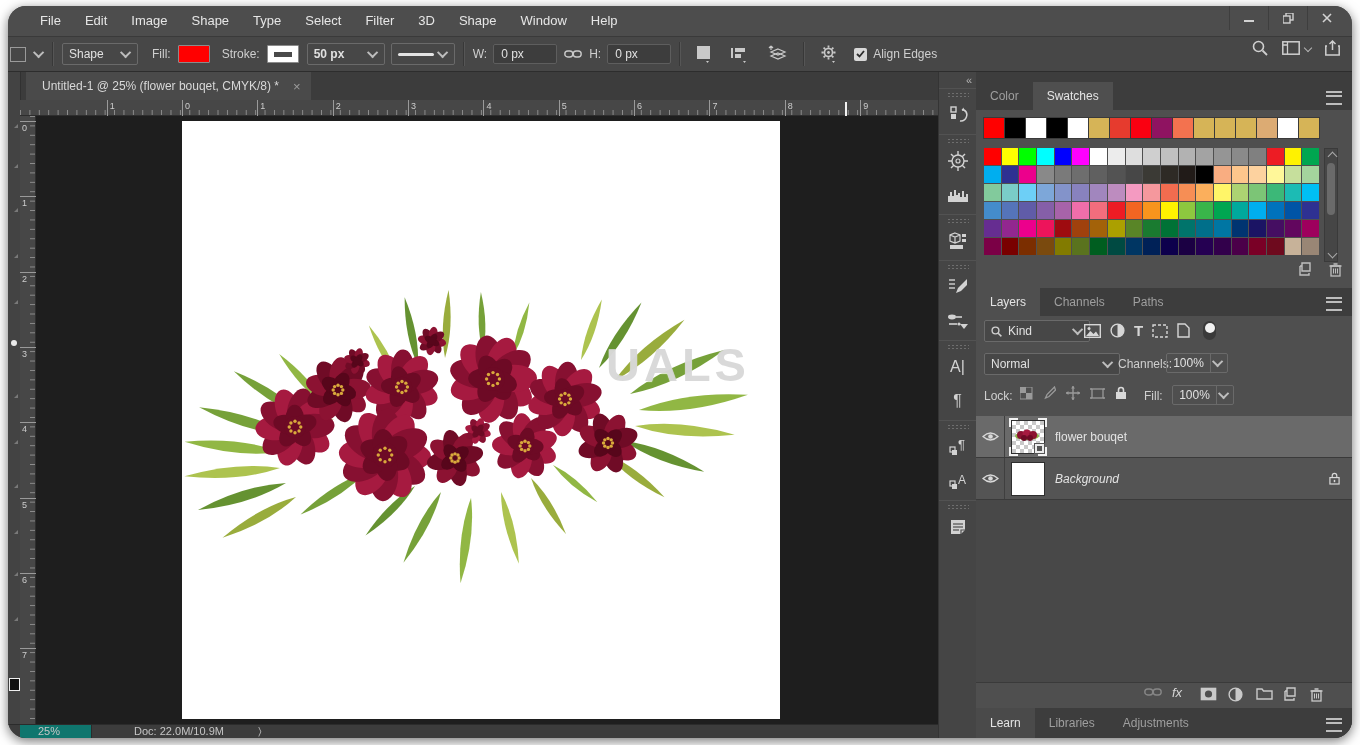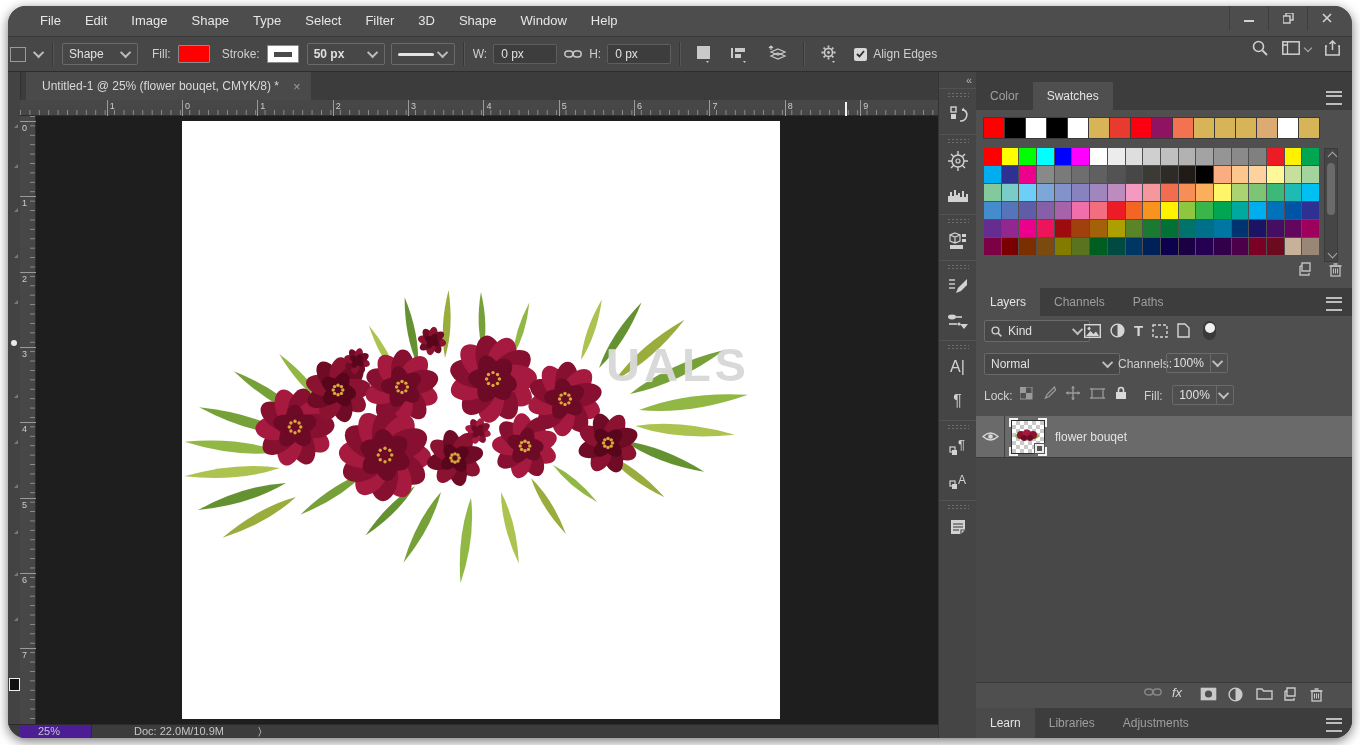--- a/index.html
+++ b/index.html
@@ -38,21 +38,21 @@
   .h-label{position:absolute;top:1px;font-size:9px;color:#cdcdcd;}
   .h-tick{position:absolute;top:0;width:1px;height:16px;background:#9a9a9a;}
   .v-label{position:absolute;left:2px;font-size:9px;color:#cdcdcd;}
   .v-tick{position:absolute;left:0;width:16px;height:1px;background:#9a9a9a;}
   .cursor-marker{position:absolute;top:2px;width:2px;height:14px;background:#f2f2f2;}
   .pasteboard{position:absolute;left:28px;top:110px;width:902px;height:608px;background:#1e1e1e;overflow:hidden;}
   .canvas{position:absolute;left:146px;top:5px;width:598px;height:598px;background:#ffffff;overflow:hidden;}
   .watermark{position:absolute;left:424px;top:216px;font-size:47px;font-weight:bold;letter-spacing:4px;color:rgba(210,210,210,0.85);text-shadow:0 1px 1px rgba(255,255,255,.8);}
   
   .statusbar{position:absolute;left:0;top:718px;width:930px;height:14px;background:#3c3c3c;border-top:1px solid #2b2b2b;font-size:11px;color:#c6c6c6;box-sizing:border-box;}
-  .zoom-box{position:absolute;left:12px;top:0;width:72px;height:13px;background:#4c1d95;border-right:1px solid #2b2b2b;padding-left:18px;line-height:13px;box-sizing:border-box;}
+  .zoom-box{position:absolute;left:12px;top:0;width:72px;height:13px;background:#0f766e;border-right:1px solid #2b2b2b;padding-left:18px;line-height:13px;box-sizing:border-box;}
   .doc-info{position:absolute;left:96px;top:0;width:150px;text-align:center;line-height:13px;}
   .status-chev{position:absolute;left:250px;top:0;line-height:13px;color:#b5b5b5;}
   
   .dock{position:absolute;left:930px;top:66px;width:38px;height:666px;background:#454545;border-left:1px solid #343434;box-sizing:border-box;}
   .dock-collapse{position:absolute;top:2px;right:5px;color:#b3b3b3;font-size:11px;letter-spacing:-1px;}
   .dock-groups{position:absolute;top:16px;left:0;width:100%;}
   .dock-group{border-top:1px solid #525252;padding-bottom:2px;}
   .grip{width:22px;height:5px;margin:3px auto 1px;background-image:radial-gradient(#6e6e6e 1px,transparent 1.2px);background-size:4px 3px;}
   .dock-icon{width:100%;height:34px;display:flex;align-items:center;justify-content:center;color:#d2d2d2;font-size:15px;}
   
@@ -1011,20 +1011,37 @@
                   <circle cx="18" cy="17" r="3" fill="#6d0a25"></circle>
                 </svg>
                 <i class="sel-corner sc-tl"></i>
                 <i class="sel-corner sc-tr"></i>
                 <i class="sel-corner sc-bl"></i>
                 <i class="sel-corner sc-br"></i>
                 <i class="so-badge"></i>
               </div>
               <div class="layer-name">flower bouqet</div>
             </div>
+            <div class="layer-row" style="top: 42px;">
+              <div class="eye-cell">
+                <svg width="17" height="11" viewBox="0 0 17 11">
+                  <path d="M1 5.5 Q8.5 -1.5 16 5.5 Q8.5 12.5 1 5.5 Z" fill="none" stroke="#d9d9d9" stroke-width="1.3"></path>
+                  <circle cx="8.5" cy="5.5" r="2.3" fill="#d9d9d9"></circle>
+                </svg>
+              </div>
+              <div class="thumb white"></div>
+              <div class="layer-name italic">Background</div>
+              <div class="row-lock">
+                <svg width="11" height="13" viewBox="0 0 12 14">
+                  <rect x="1" y="6" width="10" height="7" fill="none" stroke="#d9d9d9" stroke-width="1.3"></rect>
+                  <path d="M3.5 6 V4 a2.5 2.5 0 0 1 5 0 v2" fill="none" stroke="#d9d9d9" stroke-width="1.3"></path>
+                  <rect x="5.2" y="8.5" width="1.6" height="2.5" fill="#d9d9d9"></rect>
+                </svg>
+              </div>
+            </div>
           </div>
 
         <div class="bottom-icons" style="top:366px;">
           <span class="bi" style="left:168px;opacity:.45;">
               <svg width="18" height="10" viewBox="0 0 18 10">
                 <rect x="0.8" y="2" width="8" height="6" rx="3" fill="none" stroke="#c9c9c9" stroke-width="1.4"></rect>
                 <rect x="9.2" y="2" width="8" height="6" rx="3" fill="none" stroke="#c9c9c9" stroke-width="1.4"></rect>
               </svg>
             </span>
           <span class="bi" style="left:196px;font-size:13px;font-style:italic;color:#d6d6d6;top:2px;">fx</span>

